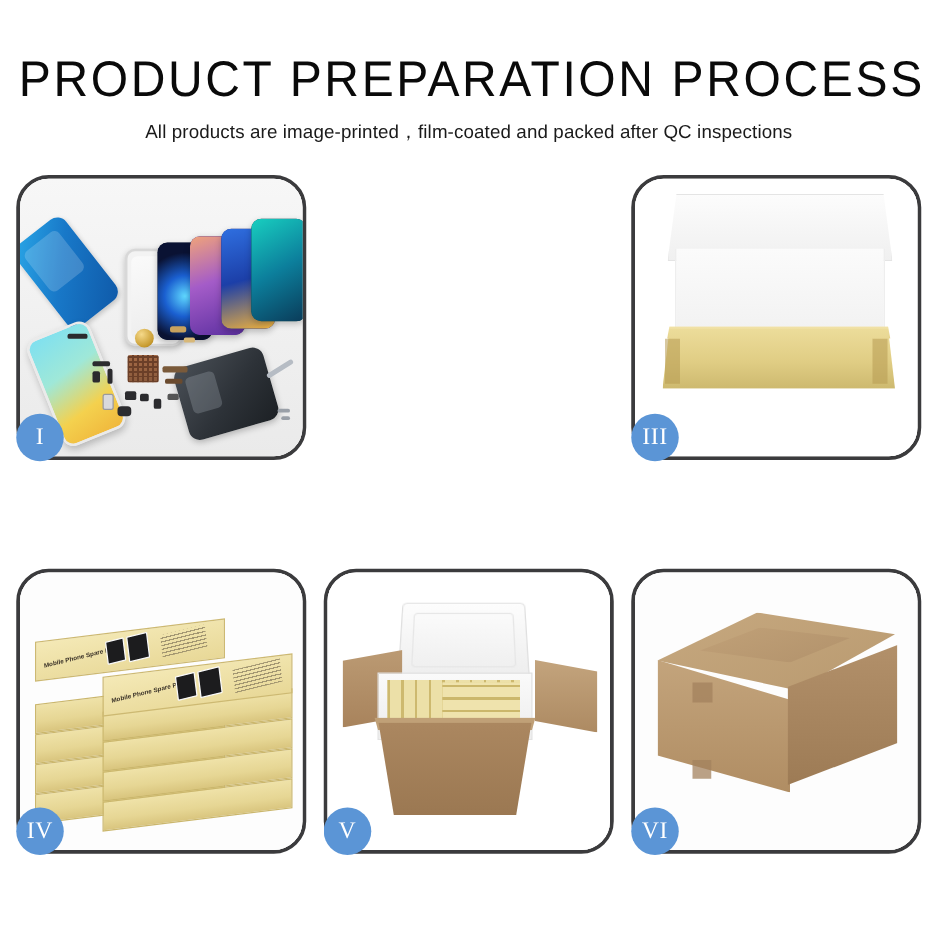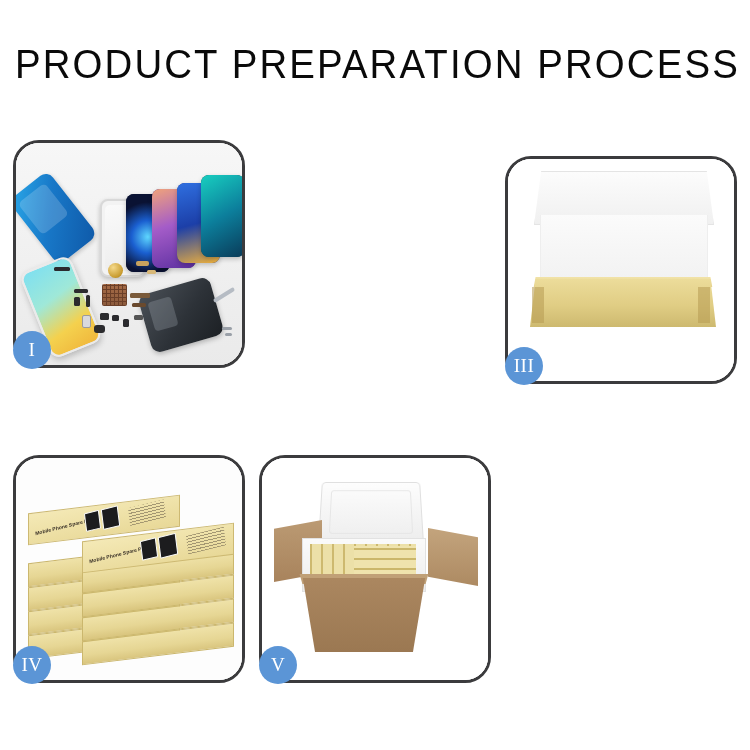--- a/index.html
+++ b/index.html
@@ -31,21 +31,21 @@
   .grid { position:absolute; left:13px; top:140px; width:724px; height:548px; }
   .panel {
     position:absolute; width:232px; height:228px;
     border:3px solid #3b3b3d; border-radius:26px;
     background:#f2f2f2; box-sizing:border-box; overflow:visible;
   }
   .panel .inner {
     position:absolute; inset:0; border-radius:23px; overflow:hidden;
     background:#f4f4f4;
   }
-  .p-c0 { left:0px; }    .p-c1 { left:246px; } .p-c2 { left:492px;margin-top:16px; }
+  .p-c0 { left:0px; }    .p-c1 { left:246px; } .p-c2 { left:492px; }
   .p-r0 { top:0px; }     .p-r1 { top:315px; }
 
   
   .badge {
     position:absolute; left:-3px; bottom:-4px;
     width:38px; height:38px; border-radius:50%;
     background:#5b95d6; color:#ffffff;
     font-family:"Liberation Serif", serif;
     font-size:19px; line-height:38px; text-align:center;
     letter-spacing:0.5px; z-index:6;
@@ -275,20 +275,21 @@
   .tb1{left:46px;top:88px;width:16px;height:16px;}
   .tb2{left:46px;top:150px;width:15px;height:15px;}
 </style>
 </head>
 <body>
 
 <div id="root">
 
   <div class="header">
     <div class="title">PRODUCT PREPARATION PROCESS</div>
+    <div class="subtitle">All products are image-printed，film-coated and packed after QC inspections</div>
   </div>
 
   <div class="grid">
 
     <div class="panel p-c0 p-r0">
       <div class="inner">
         <div class="scene">
           <div class="bgI"></div>
           <div class="phoneBack"></div>
           <div class="fan">
@@ -385,15 +386,29 @@
           <div class="foamBody"></div>
           <div class="trays"></div>
           <div class="traysB"></div>
           <div class="cartonVrim"></div>
           <div class="cartonV"></div>
         </div>
       </div>
       <div class="badge">V</div>
     </div>
 
+    <div class="panel p-c2 p-r1">
+      <div class="inner">
+        <div class="scene">
+          <div class="bgVI"></div>
+          <div class="cTop"></div>
+          <div class="cSeam"></div>
+          <div class="cFrontL"></div>
+          <div class="cFrontR"></div>
+          <div class="tapeBit tb1"></div>
+          <div class="tapeBit tb2"></div>
+        </div>
+      </div>
+      <div class="badge">VI</div>
+    </div>
 
   </div>
 </div>
 
 </body></html>

